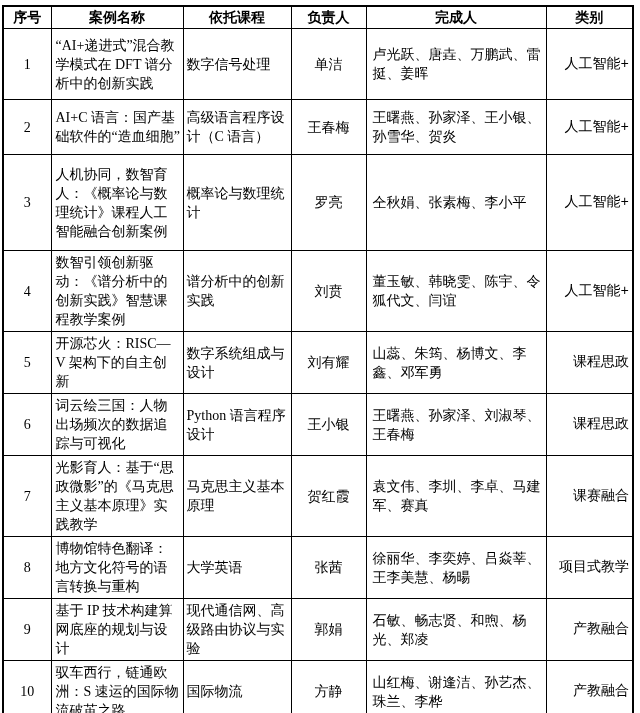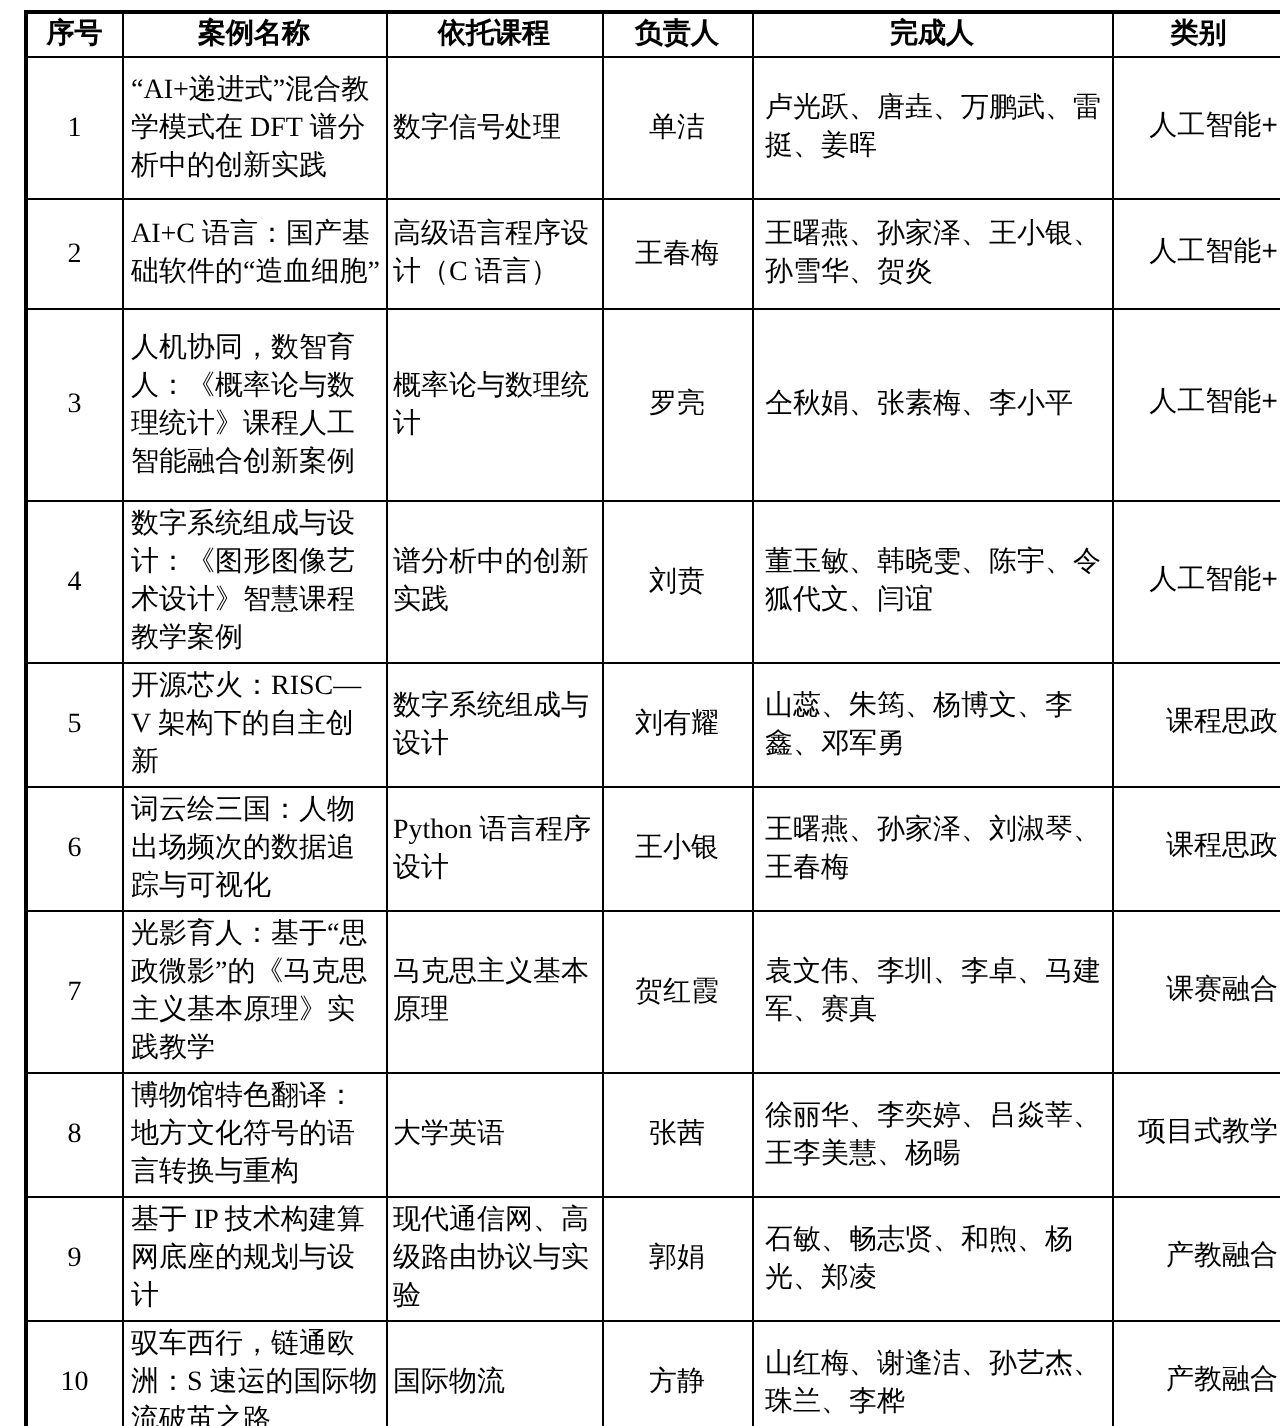--- a/index.html
+++ b/index.html
@@ -8,21 +8,21 @@
       background: #ffffff;
       width: 640px;
       font-family: "Liberation Serif", serif;
       color: #000000;
     }
     .page {
       width: 640px;
       height: 713px;
       background: #ffffff;
       box-sizing: border-box;
-      padding: 5px 5px 3px 12px;
+      padding: 5px 5px 3px 2px;
     }
     table.cases {
       border-collapse: collapse;
       table-layout: fixed;
       width: 630px;
       border: 2px solid #000000;
       background: #ffffff;
     }
     th, td {
       border: 1px solid #000000;
@@ -110,21 +110,21 @@
         <tr>
           <td>3</td>
           <td>人机协同，数智育人：《概率论与数理统计》课程人工智能融合创新案例</td>
           <td>概率论与数理统计</td>
           <td>罗亮</td>
           <td>仝秋娟、张素梅、李小平</td>
           <td>人工智能+</td>
         </tr>
         <tr>
           <td>4</td>
-          <td>数字系统组成与设计：《图形图像艺术设计》智慧课程教学案例</td>
+          <td>数智引领创新驱动：《谱分析中的创新实践》智慧课程教学案例</td>
           <td>谱分析中的创新实践</td>
           <td>刘贲</td>
           <td>董玉敏、韩晓雯、陈宇、令狐代文、闫谊</td>
           <td>人工智能+</td>
         </tr>
         <tr>
           <td>5</td>
           <td>开源芯火：RISC—V 架构下的自主创新</td>
           <td>数字系统组成与设计</td>
           <td>刘有耀</td>

